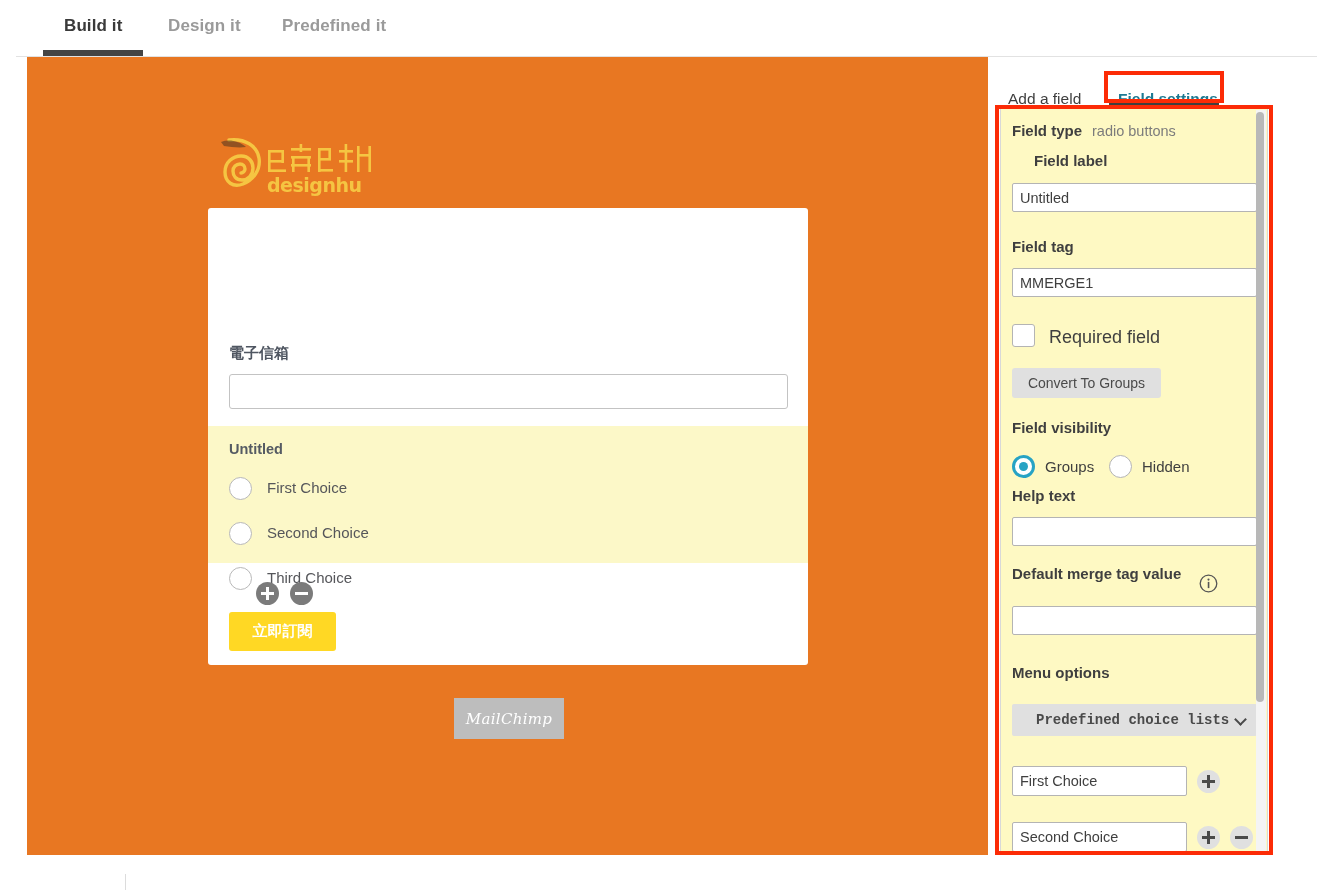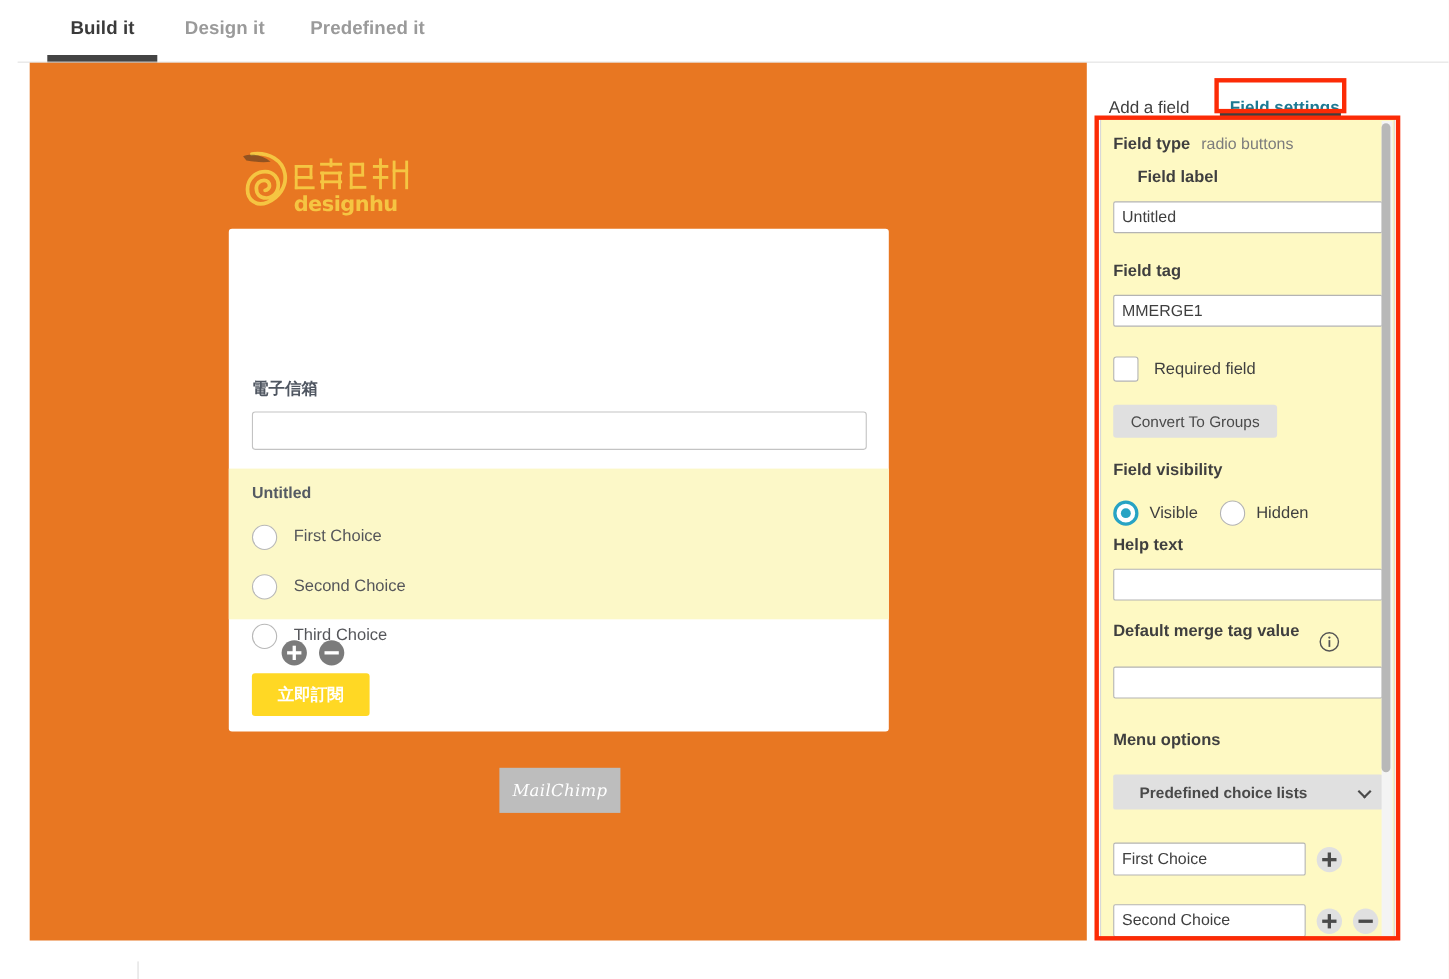--- a/index.html
+++ b/index.html
@@ -290,21 +290,21 @@
     left: 11px; top: 215px;
     width: 23px; height: 23px;
     border: 1px solid #b4b4b4;
     border-radius: 3px;
     background: #ffffff;
     cursor: pointer;
   }
   #chk-required-label {
     position: absolute;
     left: 48px; top: 218px;
-    font-size: 15px;
+    font-size: 18px;
     color: #3f3f3f;
     white-space: nowrap;
   }
 
   #btn-convert {
     position: absolute;
     left: 11px; top: 259px;
     width: 149px; height: 30px;
     background: #e0e0e0;
     border: none;
@@ -364,20 +364,21 @@
   #lbl-menuoptions { left: 11px; top: 555px; }
 
   #select-predefined {
     position: absolute;
     left: 11px; top: 595px;
     width: 245px; height: 32px;
     background: #e0e0e0;
     border: none;
     border-radius: 2px;
     cursor: pointer;
+    font-family: Liberation Mono, monospace;
   }
   #select-predefined-text {
     position: absolute;
     left: 24px; top: 8px;
     font-size: 14px;
     font-weight: bold;
     color: #4a4a4a;
     white-space: nowrap;
   }
   #select-chevron {
@@ -563,21 +564,21 @@
       <div class="fld-label" id="lbl-fieldtag">Field tag</div>
       <input class="txt-input" id="inp-fieldtag" type="text" value="MMERGE1" style="">
 
       <div id="chk-required-box"></div>
       <div id="chk-required-label">Required field</div>
 
       <button id="btn-convert">Convert To Groups</button>
 
       <div class="fld-label" id="lbl-visibility">Field visibility</div>
       <div class="vis-radio on" id="vis-visible-radio"></div>
-      <div class="vis-lbl" id="vis-visible-label">Visible</div>
+      <div class="vis-lbl" id="vis-visible-label">Groups</div>
       <div class="vis-radio" id="vis-hidden-radio"></div>
       <div class="vis-lbl" id="vis-hidden-label">Hidden</div>
 
       <div class="fld-label" id="lbl-helptext">Help text</div>
       <input class="txt-input" id="inp-helptext" type="text" value="" style="">
 
       <div class="fld-label" id="lbl-defaultmerge">Default merge tag value</div>
       <div id="icon-info">
         <svg width="19" height="19" viewBox="0 0 19 19" xmlns="http://www.w3.org/2000/svg">
           <circle cx="9.5" cy="9.5" r="8.3" fill="none" stroke="#555" stroke-width="1.3"></circle>

